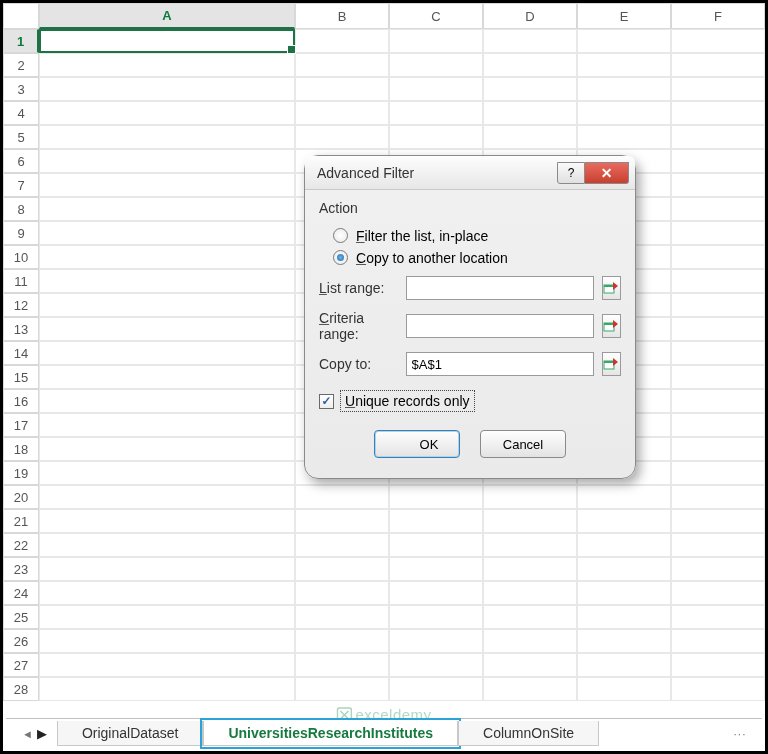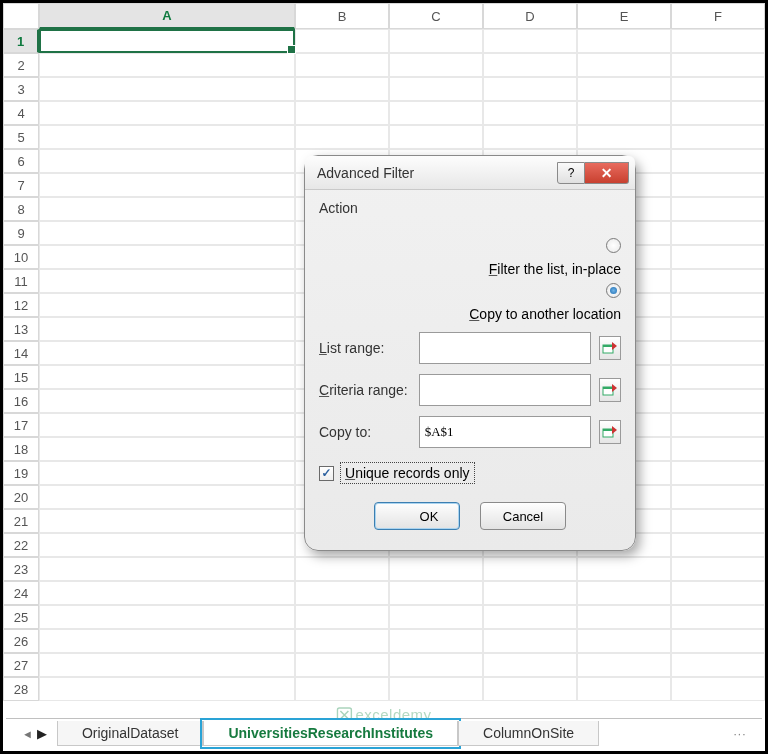--- a/index.html
+++ b/index.html
@@ -93,45 +93,45 @@
   .tbtn.close{
     width:44px;
     background: linear-gradient(#e86b5e,#c8402f);
     color:#fff;
     border-radius:0 0 3px 0;
     font-weight:bold;
     font-size:14px;
   }
 
   .body { padding: 10px 14px 14px 14px; }
-  .section-label{ color:#333; margin-bottom:22px; display:block; font-size:14px;}
-  .radio-row{ display:flex; align-items:flex-end; gap:8px; margin-left:14px; margin-bottom:6px; font-size:14px;flex-direction:column;}
+  .section-label{ color:#333; margin-bottom:12px; display:block; font-size:14px;}
+  .radio-row{ display:flex; align-items:flex-start; gap:8px; margin-left:14px; margin-bottom:6px; font-size:14px;}
   .radio-dot{
     width:15px;height:15px;border-radius:50%;
     border:1px solid #7a7a7a;
     background:radial-gradient(#fff,#e8e8e8);
     position:relative;
     cursor:pointer;
   }
   .radio-dot.checked::after{
     content:"";position:absolute;left:3px;top:3px;width:7px;height:7px;border-radius:50%;
     background:radial-gradient(#6fb4e8,#1e6cb0);
   }
   .underline{ text-decoration: underline; text-decoration-color:#555;}
 
   .form-row{display:flex;align-items:center;margin-top:10px;gap:8px;}
   .form-row label{ width:108px; font-size:14px; color:#333; }
   .boxinput{
     flex:1;
-    height:32px;
+    height:24px;
     border:1px solid #9a9a9a;
     background:#fff;
     padding:0 5px;
     font-size:13px;
-    font-family: Liberation Serif, serif;
+    font-family: Liberation Sans, sans-serif;
   }
   .refbtn{
     width:26px;height:24px;
     border:1px solid #9a9a9a;
     background:linear-gradient(#fff,#e5e5e5);
     display:flex;align-items:center;justify-content:center;
     cursor:pointer;
   }
   .refbtn svg{ width:16px;height:16px;}
 

